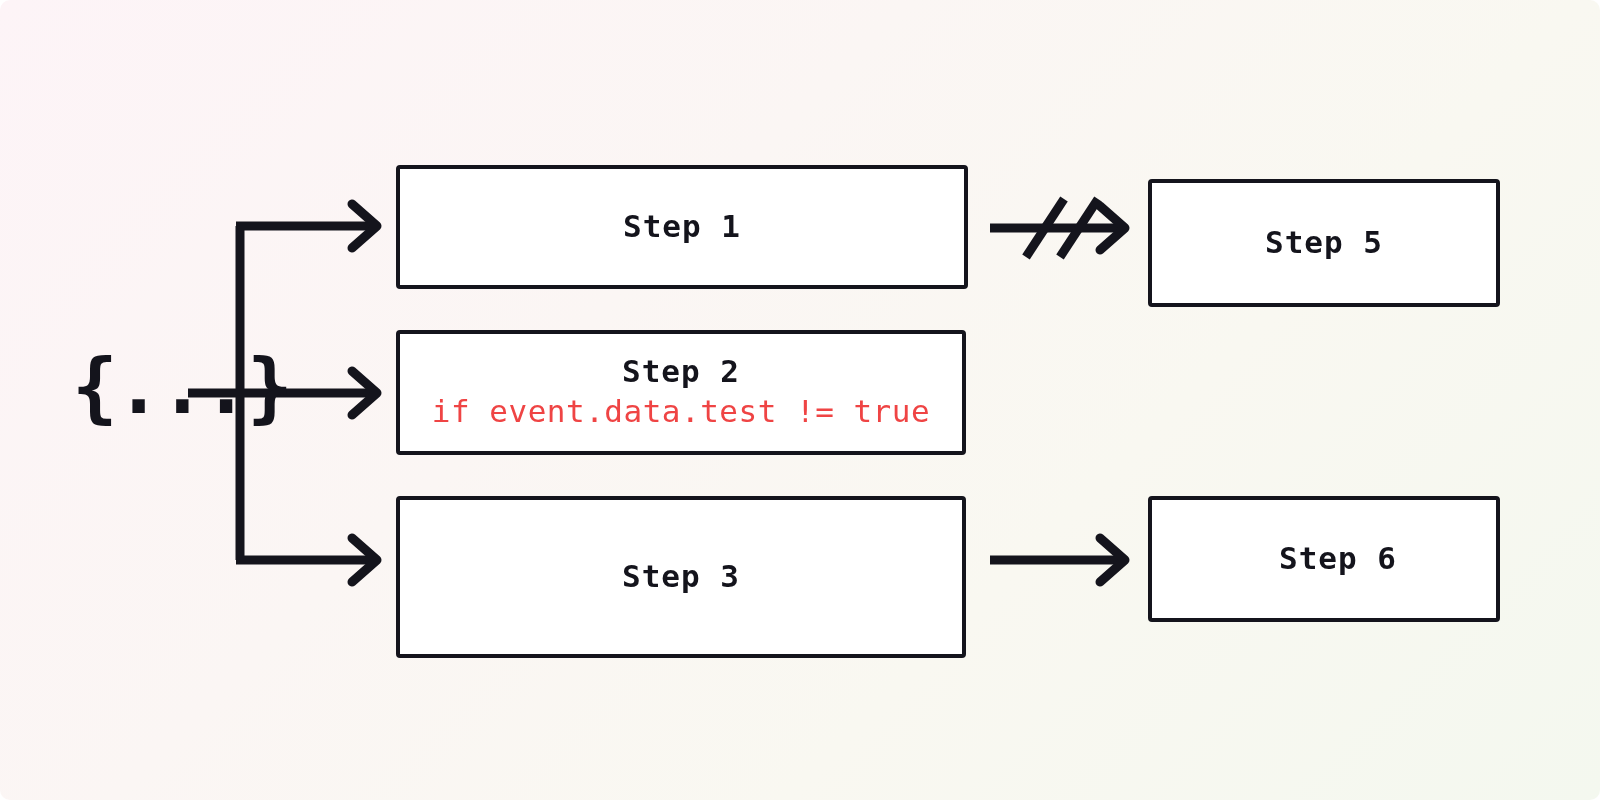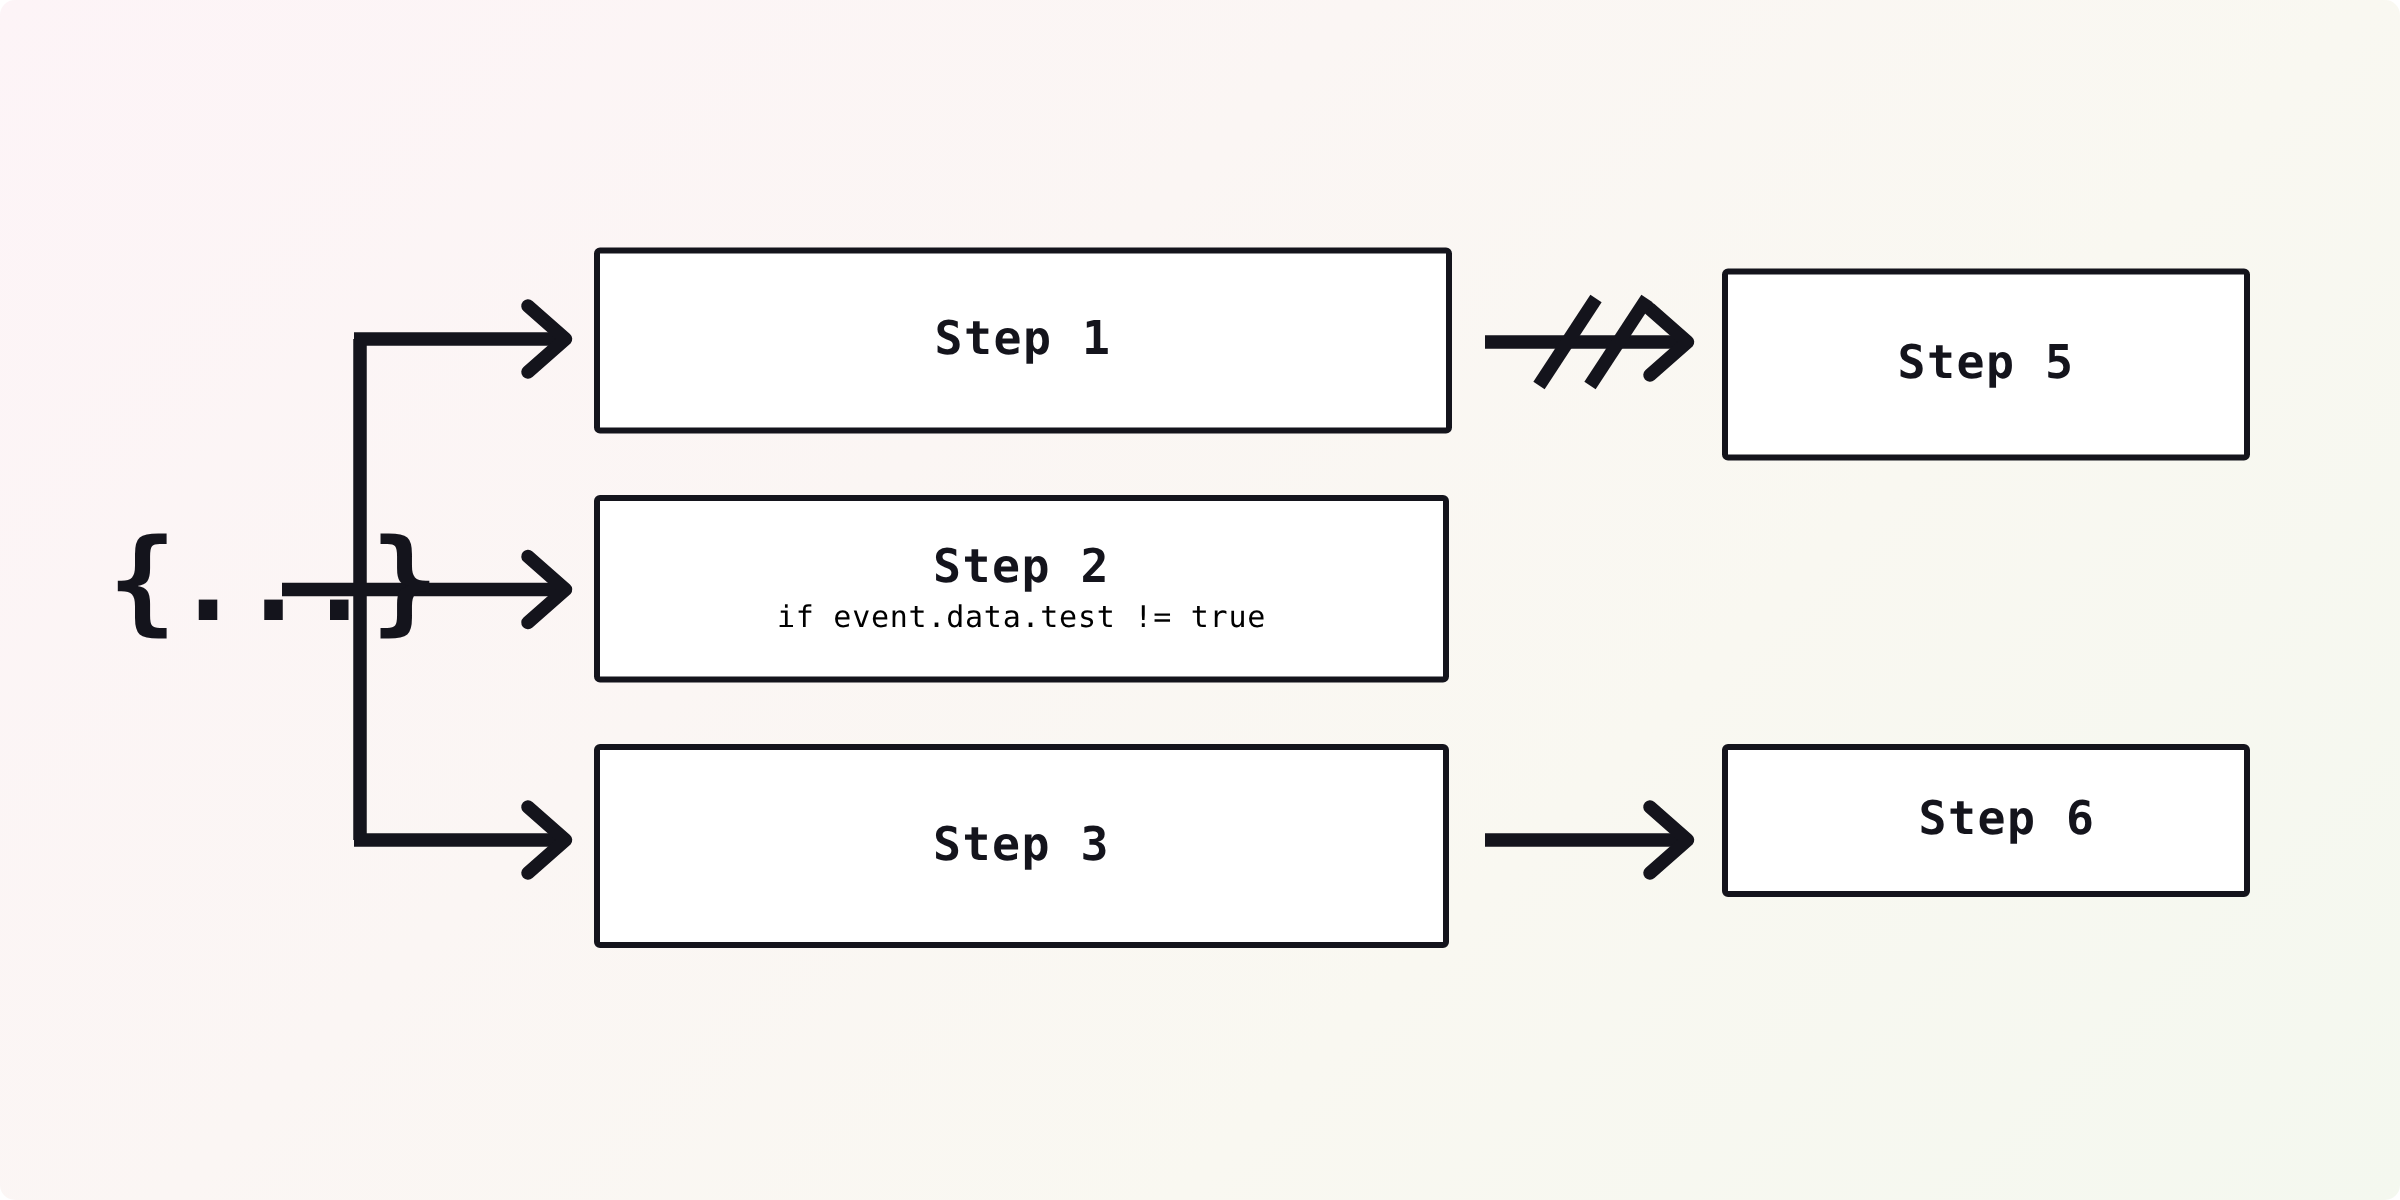--- a/index.html
+++ b/index.html
@@ -46,22 +46,22 @@
     font-weight: bold;
     font-size: 31px;
     color: #14141c;
     letter-spacing: 1px;
     line-height: 1.15;
     white-space: nowrap;
   }
   .node-sub {
     font-family: "DejaVu Sans Mono", monospace;
     font-weight: normal;
-    font-size: 20px;
-    color: #000000;
+    font-size: 31px;
+    color: #ef4444;
     letter-spacing: 0.5px;
     line-height: 1.25;
     white-space: nowrap;
     margin-top: 2px;
   }
 
   
   #edges {
     position: absolute;
     left: 0;
@@ -136,25 +136,25 @@
 
   <div class="node" style="left:396px; top:165px; width:572px; height:124px;">
     <div class="node-title">Step 1</div>
   </div>
 
   <div class="node" style="left:396px; top:330px; width:570px; height:125px;">
     <div class="node-title">Step 2</div>
     <div class="node-sub">if event.data.test != true</div>
   </div>
 
-  <div class="node" style="left:396px; top:496px; width:570px; height:136px;">
+  <div class="node" style="left:396px; top:496px; width:570px; height:162px;">
     <div class="node-title">Step 3</div>
   </div>
 
   <div class="node" style="left:1148px; top:179px; width:352px; height:128px;">
     <div class="node-title">Step 5</div>
   </div>
 
-  <div class="node" style="left:1148px; top:496px; width:352px; height:102px;padding-left:28px;">
+  <div class="node" style="left:1148px; top:496px; width:352px; height:126px;padding-left:28px;">
     <div class="node-title">Step 6</div>
   </div>
 
 </div>
 
 </body></html>

